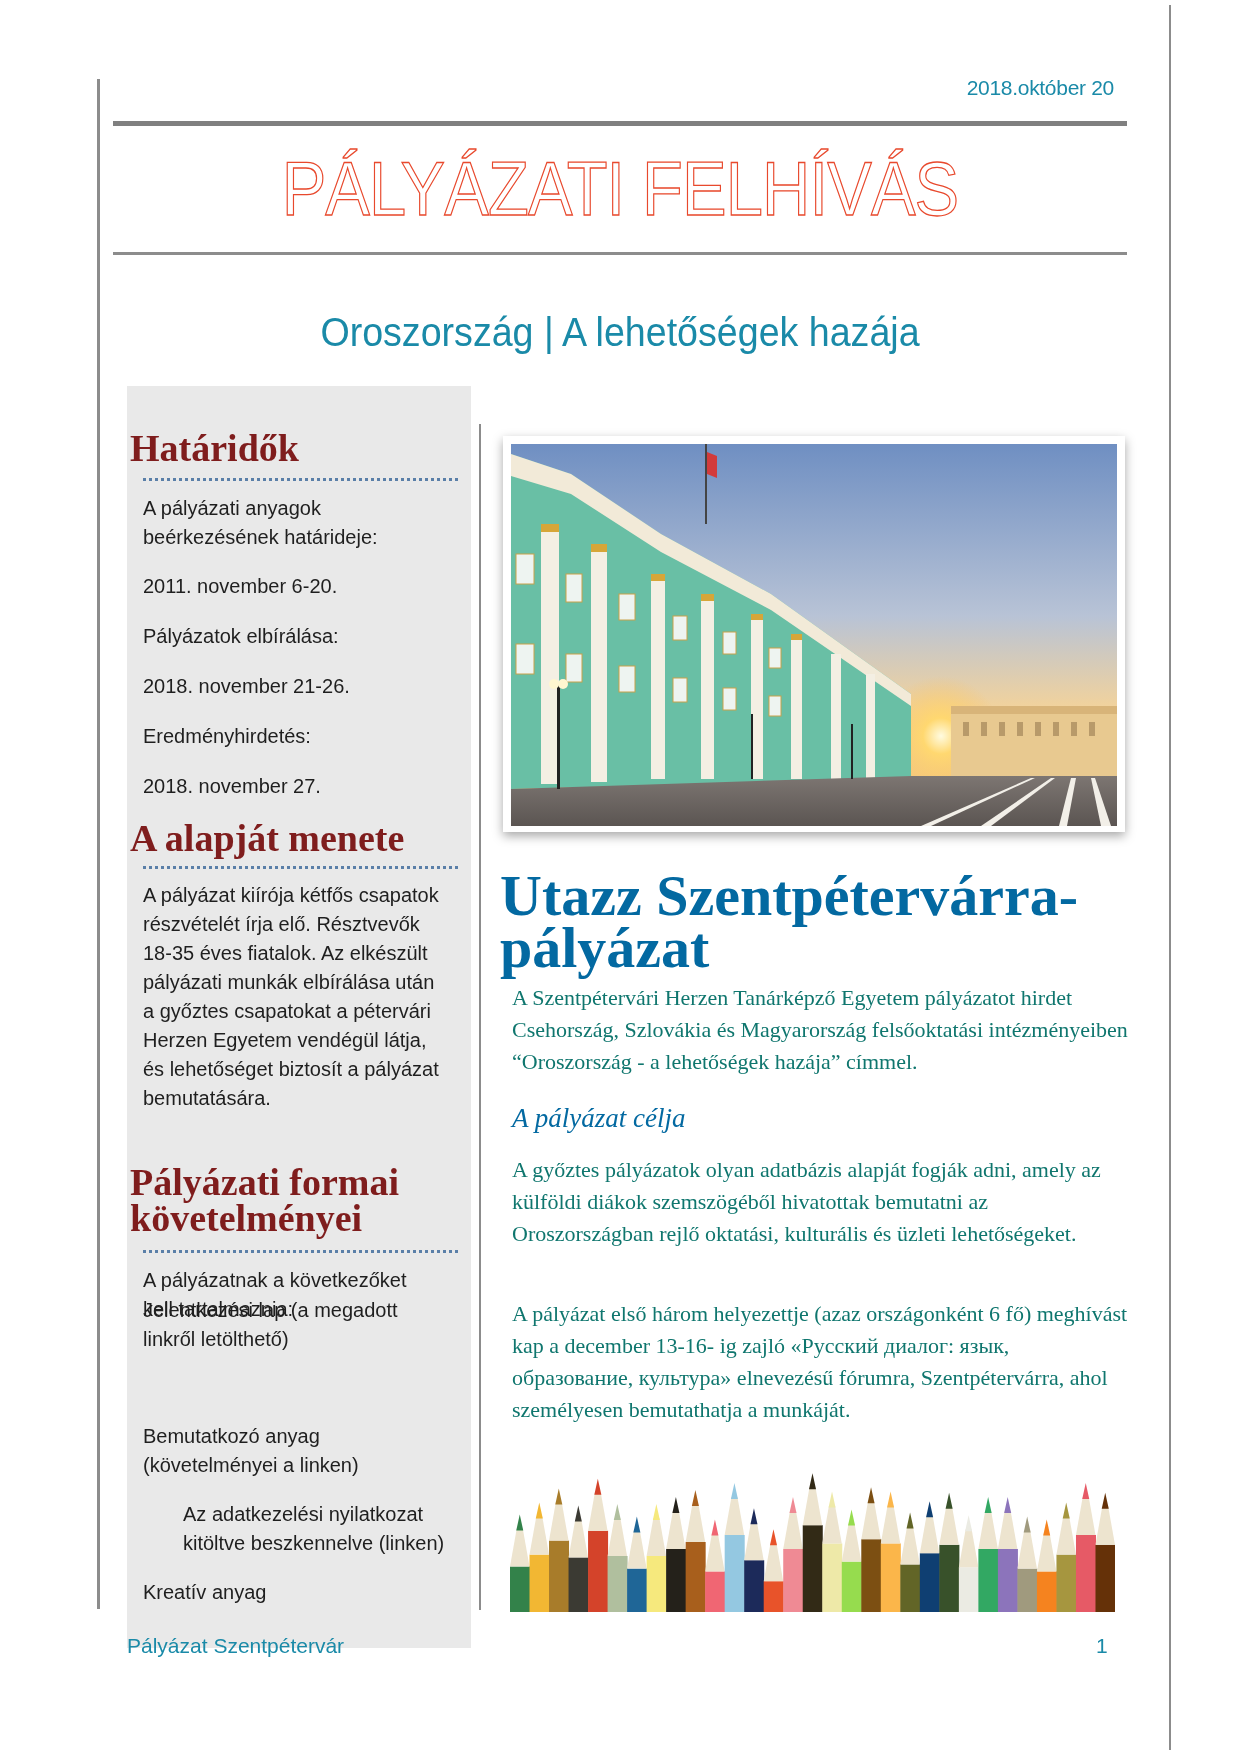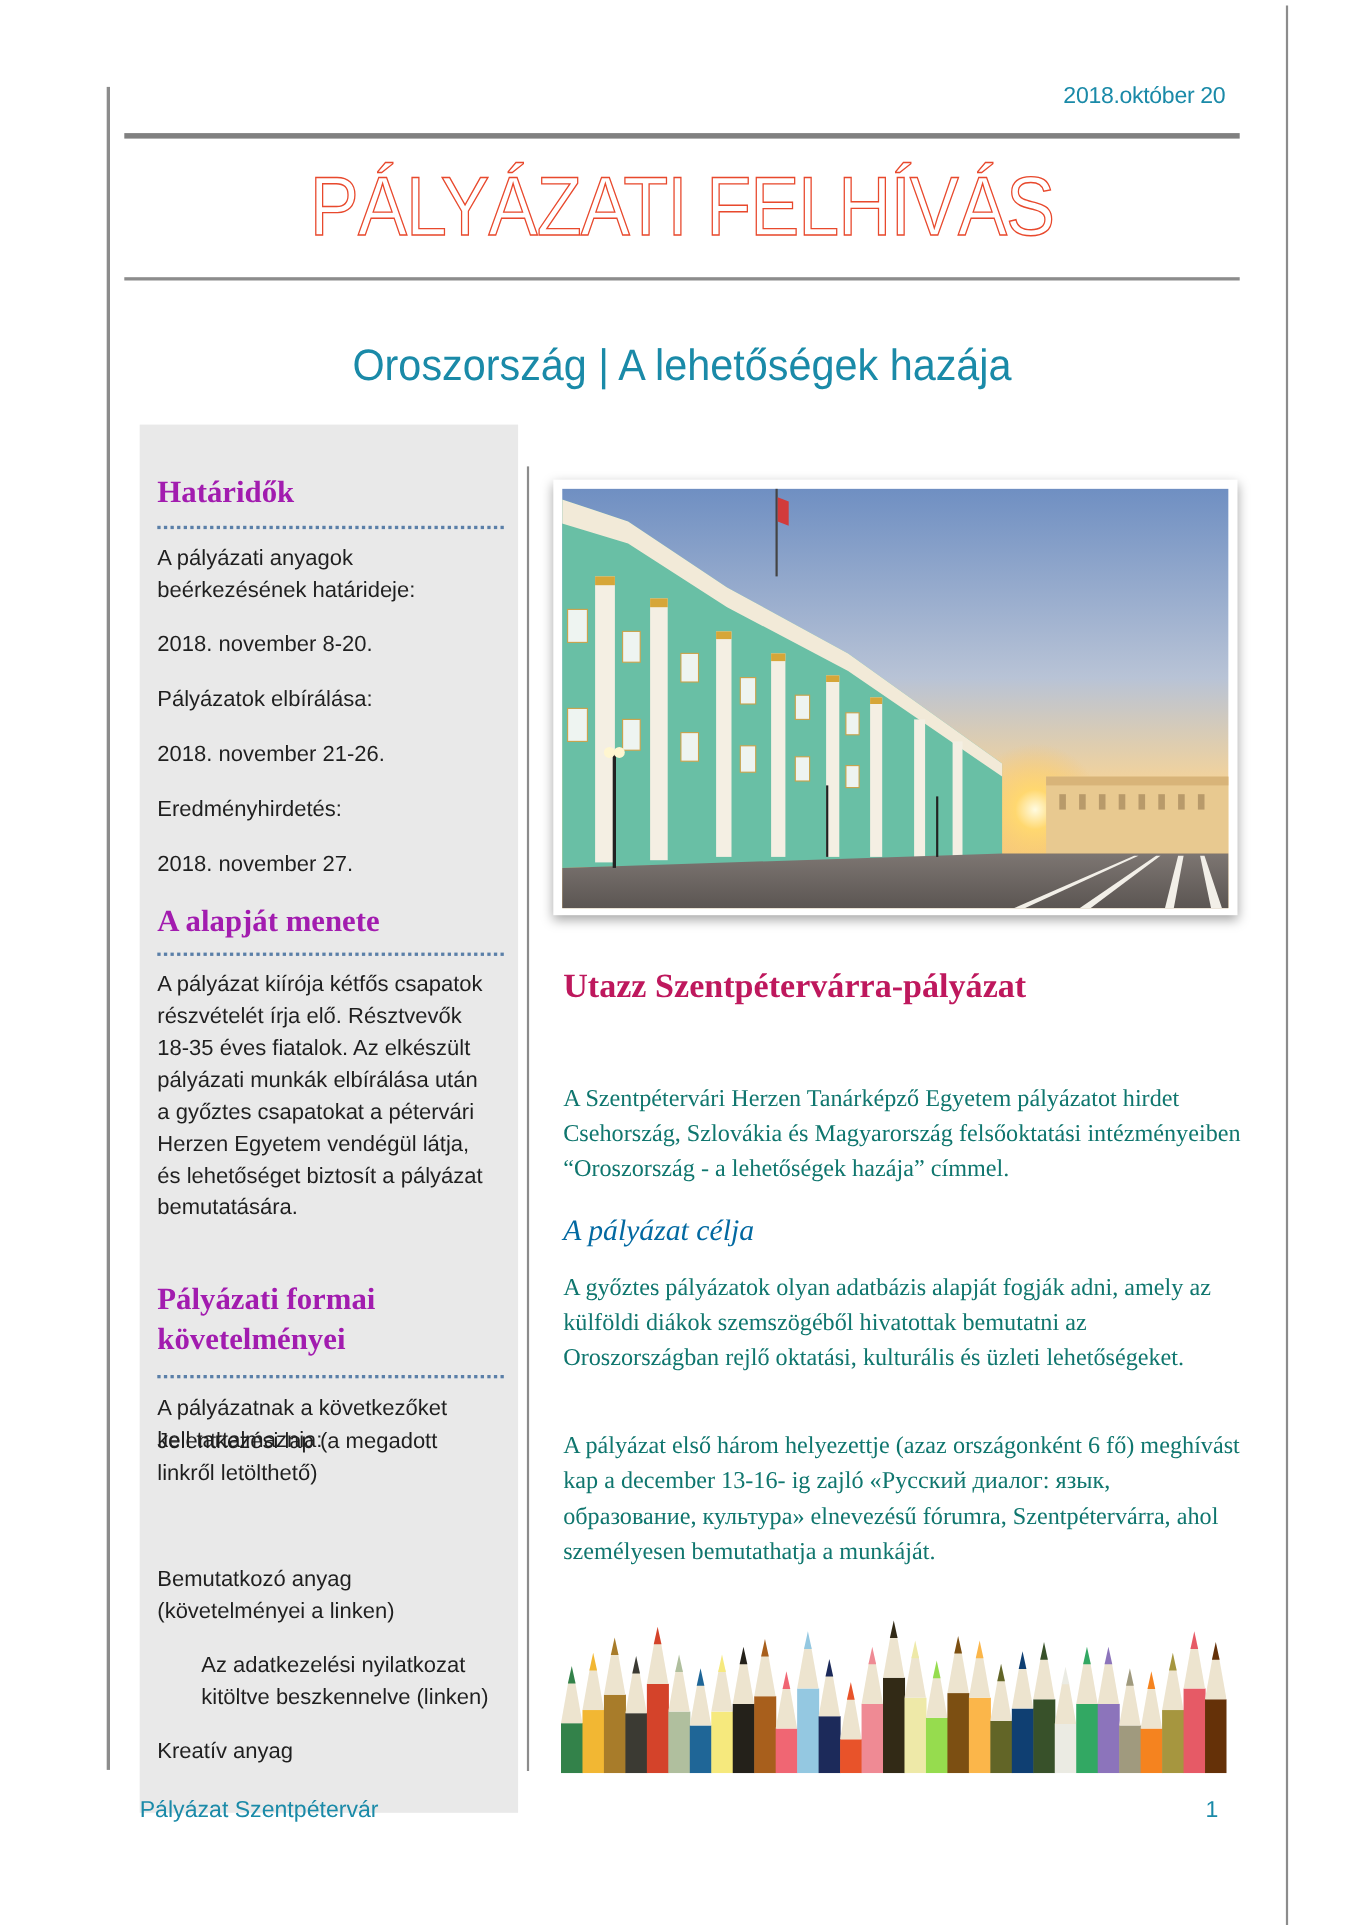--- a/index.html
+++ b/index.html
@@ -14,28 +14,28 @@
   .rule-bottom { position: absolute; left: 113px; top: 252px; width: 1014px; height: 3px; background: #8c8c8c; }
 
   .main-title { position: absolute; left: 113px; top: 147px; width: 1014px; text-align: center; font-size: 76px; color: #e8492d; font-weight: 100; letter-spacing: -1px; font-family: "Liberation Sans", sans-serif; -webkit-text-stroke: 0px; line-height: 84px; transform: scaleX(0.88); transform-origin: center; }
   .main-title span { font-weight: normal; color: transparent; -webkit-text-stroke: 1.3px #e8492d; }
 
   .subtitle { position: absolute; left: 113px; top: 310px; width: 1014px; text-align: center; font-size: 40px; color: #1a8aa8; font-family: "Liberation Sans", sans-serif; transform: scaleX(0.94); }
 
   .sidebar { position: absolute; left: 127px; top: 386px; width: 344px; height: 1262px; background: #e9e9e9; }
   .col-divider { position: absolute; left: 479px; top: 424px; width: 2px; height: 1186px; background: #8c8c8c; }
 
-  .sb-heading { position: absolute; left: 143px; font-family: "Liberation Serif", serif; font-weight: bold; color: #a21caf; font-size: 28px; line-height: 36px; }
+  .sb-heading { position: absolute; left: 130px; font-family: "Liberation Serif", serif; font-weight: bold; color: #7f1d1d; font-size: 38px; line-height: 36px; }
   .sb-dots { position: absolute; left: 143px; width: 315px; height: 0; border-top: 3px dotted #5a7fa8; }
   .sb-text { position: absolute; left: 143px; width: 320px; font-size: 20px; line-height: 29px; color: #1f1f1f; font-family: "Liberation Sans", sans-serif; }
 
   .photo-frame { position: absolute; left: 503px; top: 436px; width: 622px; height: 396px; background: #ffffff; box-shadow: 0 4px 10px rgba(0,0,0,0.35); }
   .photo { position: absolute; left: 8px; top: 8px; width: 606px; height: 382px; overflow: hidden; }
 
-  .article-title { position: absolute; left: 512px; top: 870px; width: 620px; font-family: "Liberation Serif", serif; font-weight: bold; color: #be185d; font-size: 31px; line-height: 52px; }
+  .article-title { position: absolute; left: 500px; top: 870px; width: 620px; font-family: "Liberation Serif", serif; font-weight: bold; color: #0369a1; font-size: 58px; line-height: 52px; }
   .body-text { position: absolute; left: 512px; width: 620px; font-family: "Liberation Serif", serif; color: #0f766e; font-size: 22px; line-height: 32px; }
   .sub-heading { position: absolute; left: 512px; top: 1103px; font-family: "Liberation Serif", serif; font-style: italic; color: #0369a1; font-size: 27px; }
 
   .pencils { position: absolute; left: 510px; top: 1448px; width: 605px; height: 164px; }
 
   .footer-left { position: absolute; left: 127px; top: 1634px; font-size: 21px; color: #1a8aa8; font-family: "Liberation Sans", sans-serif; }
   .footer-right { position: absolute; left: 1096px; top: 1634px; font-size: 21px; color: #1a8aa8; font-family: "Liberation Sans", sans-serif; }
 </style>
 </head>
 <body>
@@ -50,21 +50,21 @@
 <div class="rule-bottom"></div>
 
 <div class="subtitle">Oroszország | A lehetőségek  hazája</div>
 
 <div class="sidebar"></div>
 <div class="col-divider"></div>
 
 <div class="sb-heading" style="top:430px;">Határidők</div>
 <div class="sb-dots" style="top:478px;"></div>
 <div class="sb-text" style="top:494px; width:270px;">A pályázati anyagok beérkezésének határideje:</div>
-<div class="sb-text" style="top:572px;">2018. november 8-20.</div>
+<div class="sb-text" style="top:572px;">2011. november 6-20.</div>
 <div class="sb-text" style="top:622px;">Pályázatok elbírálása:</div>
 <div class="sb-text" style="top:672px;">2018. november 21-26.</div>
 <div class="sb-text" style="top:722px;">Eredményhirdetés:</div>
 <div class="sb-text" style="top:772px;">2018. november 27.</div>
 
 <div class="sb-heading" style="top:820px;">A alapját menete</div>
 <div class="sb-dots" style="top:866px;"></div>
 <div class="sb-text" style="top:881px; width:300px;">A pályázat kiírója kétfős csapatok részvételét írja elő. Résztvevők 18-35 éves fiatalok. Az elkészült pályázati munkák elbírálása után a győztes csapatokat a pétervári Herzen Egyetem vendégül látja, és lehetőséget biztosít a pályázat bemutatására.</div>
 
 <div class="sb-heading" style="top:1164px; width:300px;">Pályázati formai követelményei</div>

